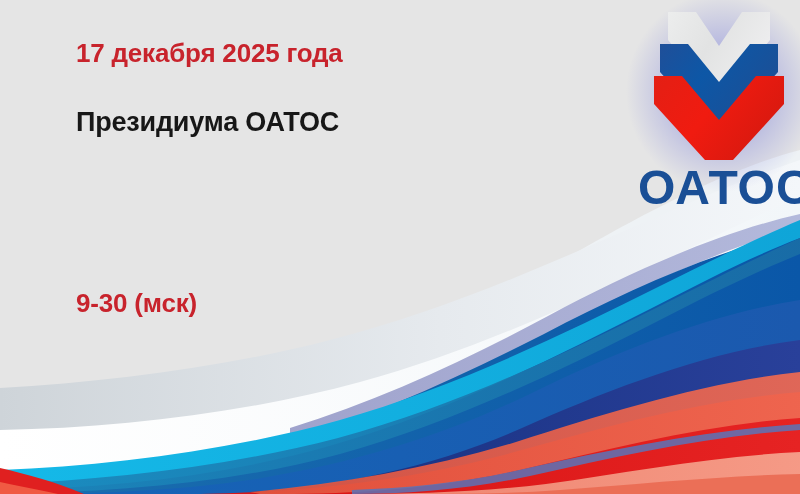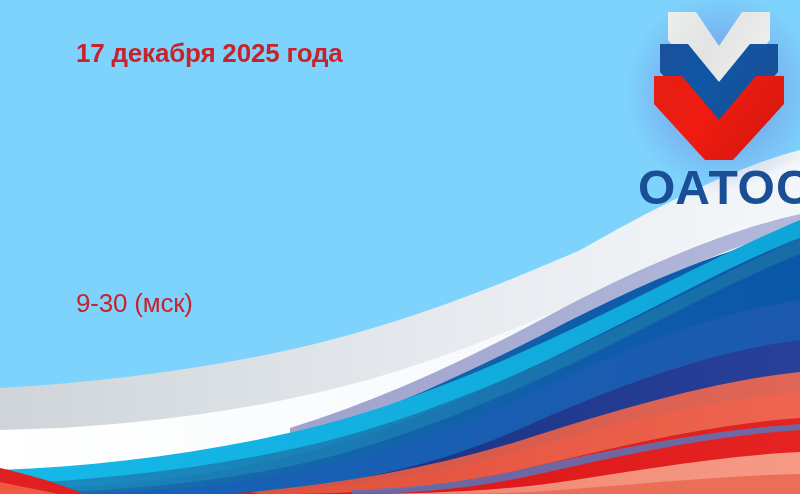--- a/index.html
+++ b/index.html
@@ -7,21 +7,21 @@
     padding: 0;
     background: #ffffff;
   }
   body {
     font-family: "Liberation Sans", "DejaVu Sans", sans-serif;
   }
   #poster {
     position: relative;
     width: 800px;
     height: 494px;
-    background: #7dd3fc;
+    background: #e5e5e5;
     overflow: hidden;
   }
 
   
   #waves {
     position: absolute;
     left: 0;
     top: 0;
     width: 800px;
     height: 494px;
@@ -56,21 +56,21 @@
     color: #171717;
     line-height: 1.28;
     letter-spacing: -0.2px;
   }
   #event-title .line { display: block; white-space: nowrap; }
   #event-time {
     position: absolute;
     top: 288px;
     left: 0;
     font-size: 26px;
-    font-weight: normal;
+    font-weight: bold;
     color: #c8232c;
     letter-spacing: -0.2px;
     white-space: nowrap;
   }
 
   
   #logo {
     position: absolute;
     left: 638px;
     top: 0px;
@@ -197,20 +197,21 @@
     <path d="M0,482 C18,486 40,490 58,494 L0,494 Z" fill="#f05a43"></path>
 
     <ellipse cx="722" cy="92" rx="96" ry="100" fill="url(#gGlow)"></ellipse>
   </svg>
 
   <div id="text-block">
 
     <div id="event-date">17 декабря 2025 года</div>
 
     <div id="event-title">
+      <span class="line">Президиума ОАТОС</span>
     </div>
 
     <div id="event-time">9-30 (мск)</div>
   </div>
 
   <div id="logo">
     <svg id="logo-mark" viewBox="0 0 162 172">
       <defs>
         <linearGradient id="cWhite" x1="0" y1="0" x2="1" y2="0.4">
           <stop offset="0" stop-color="#eceded"></stop>

